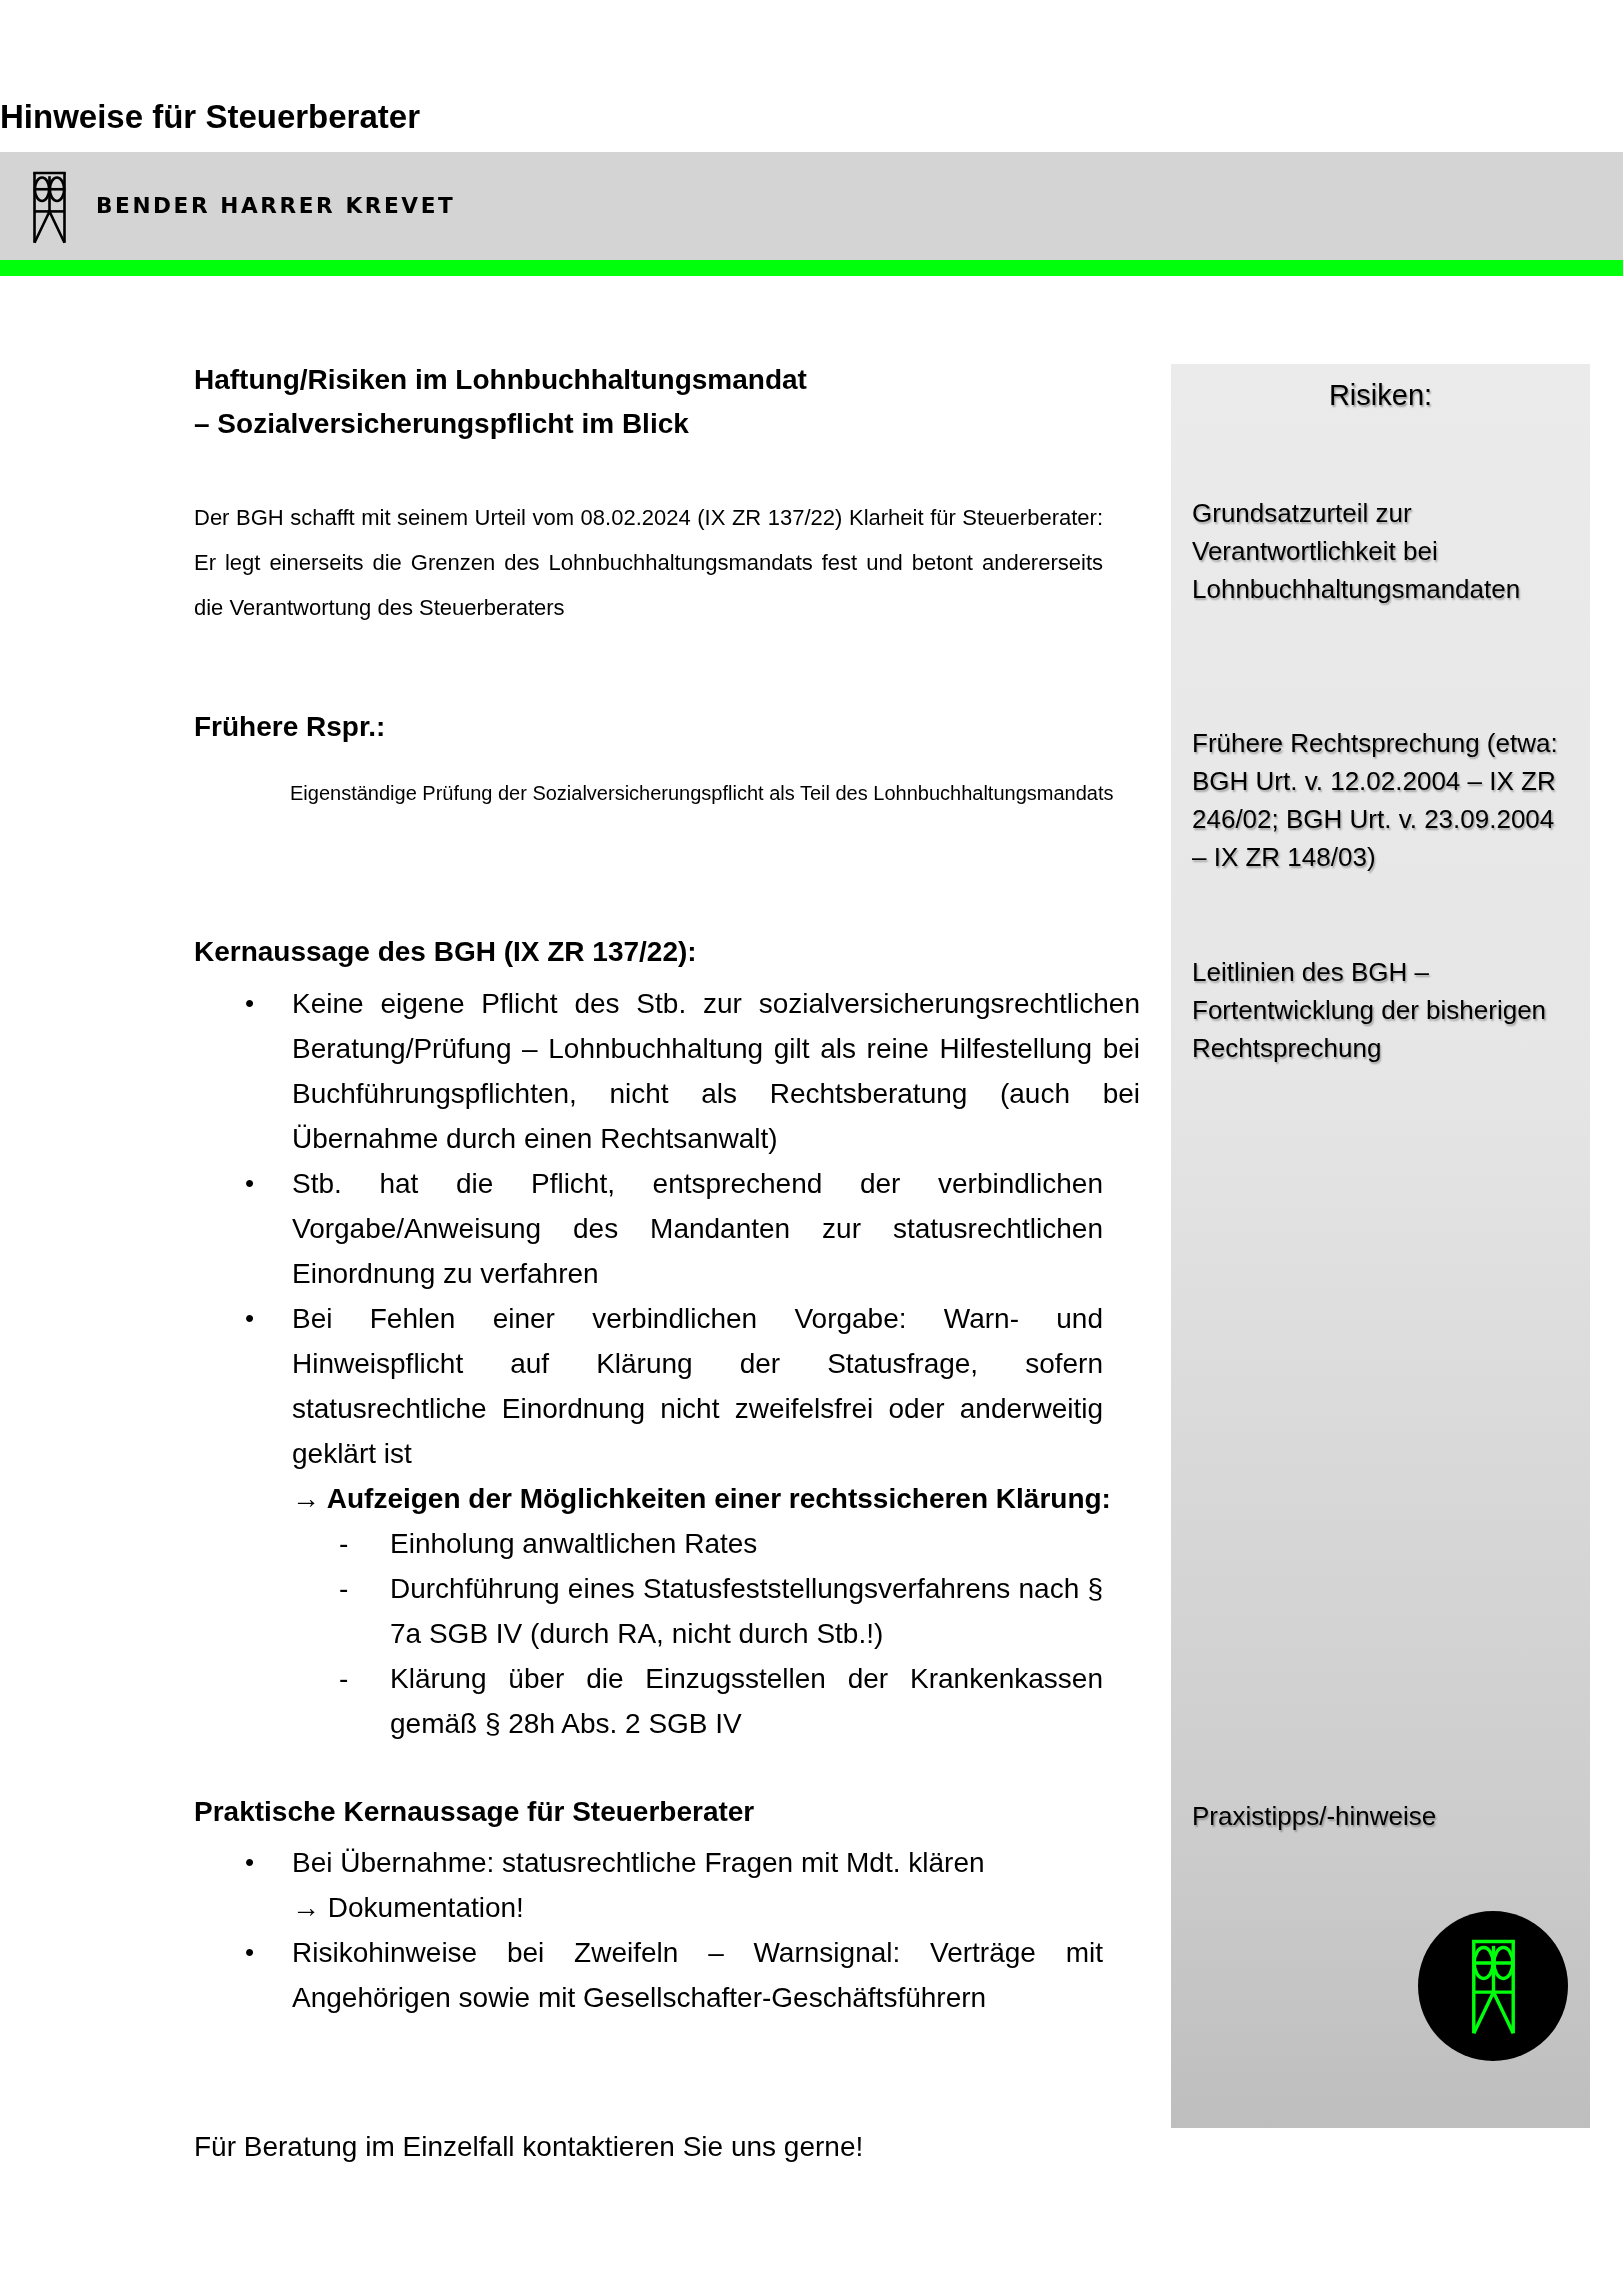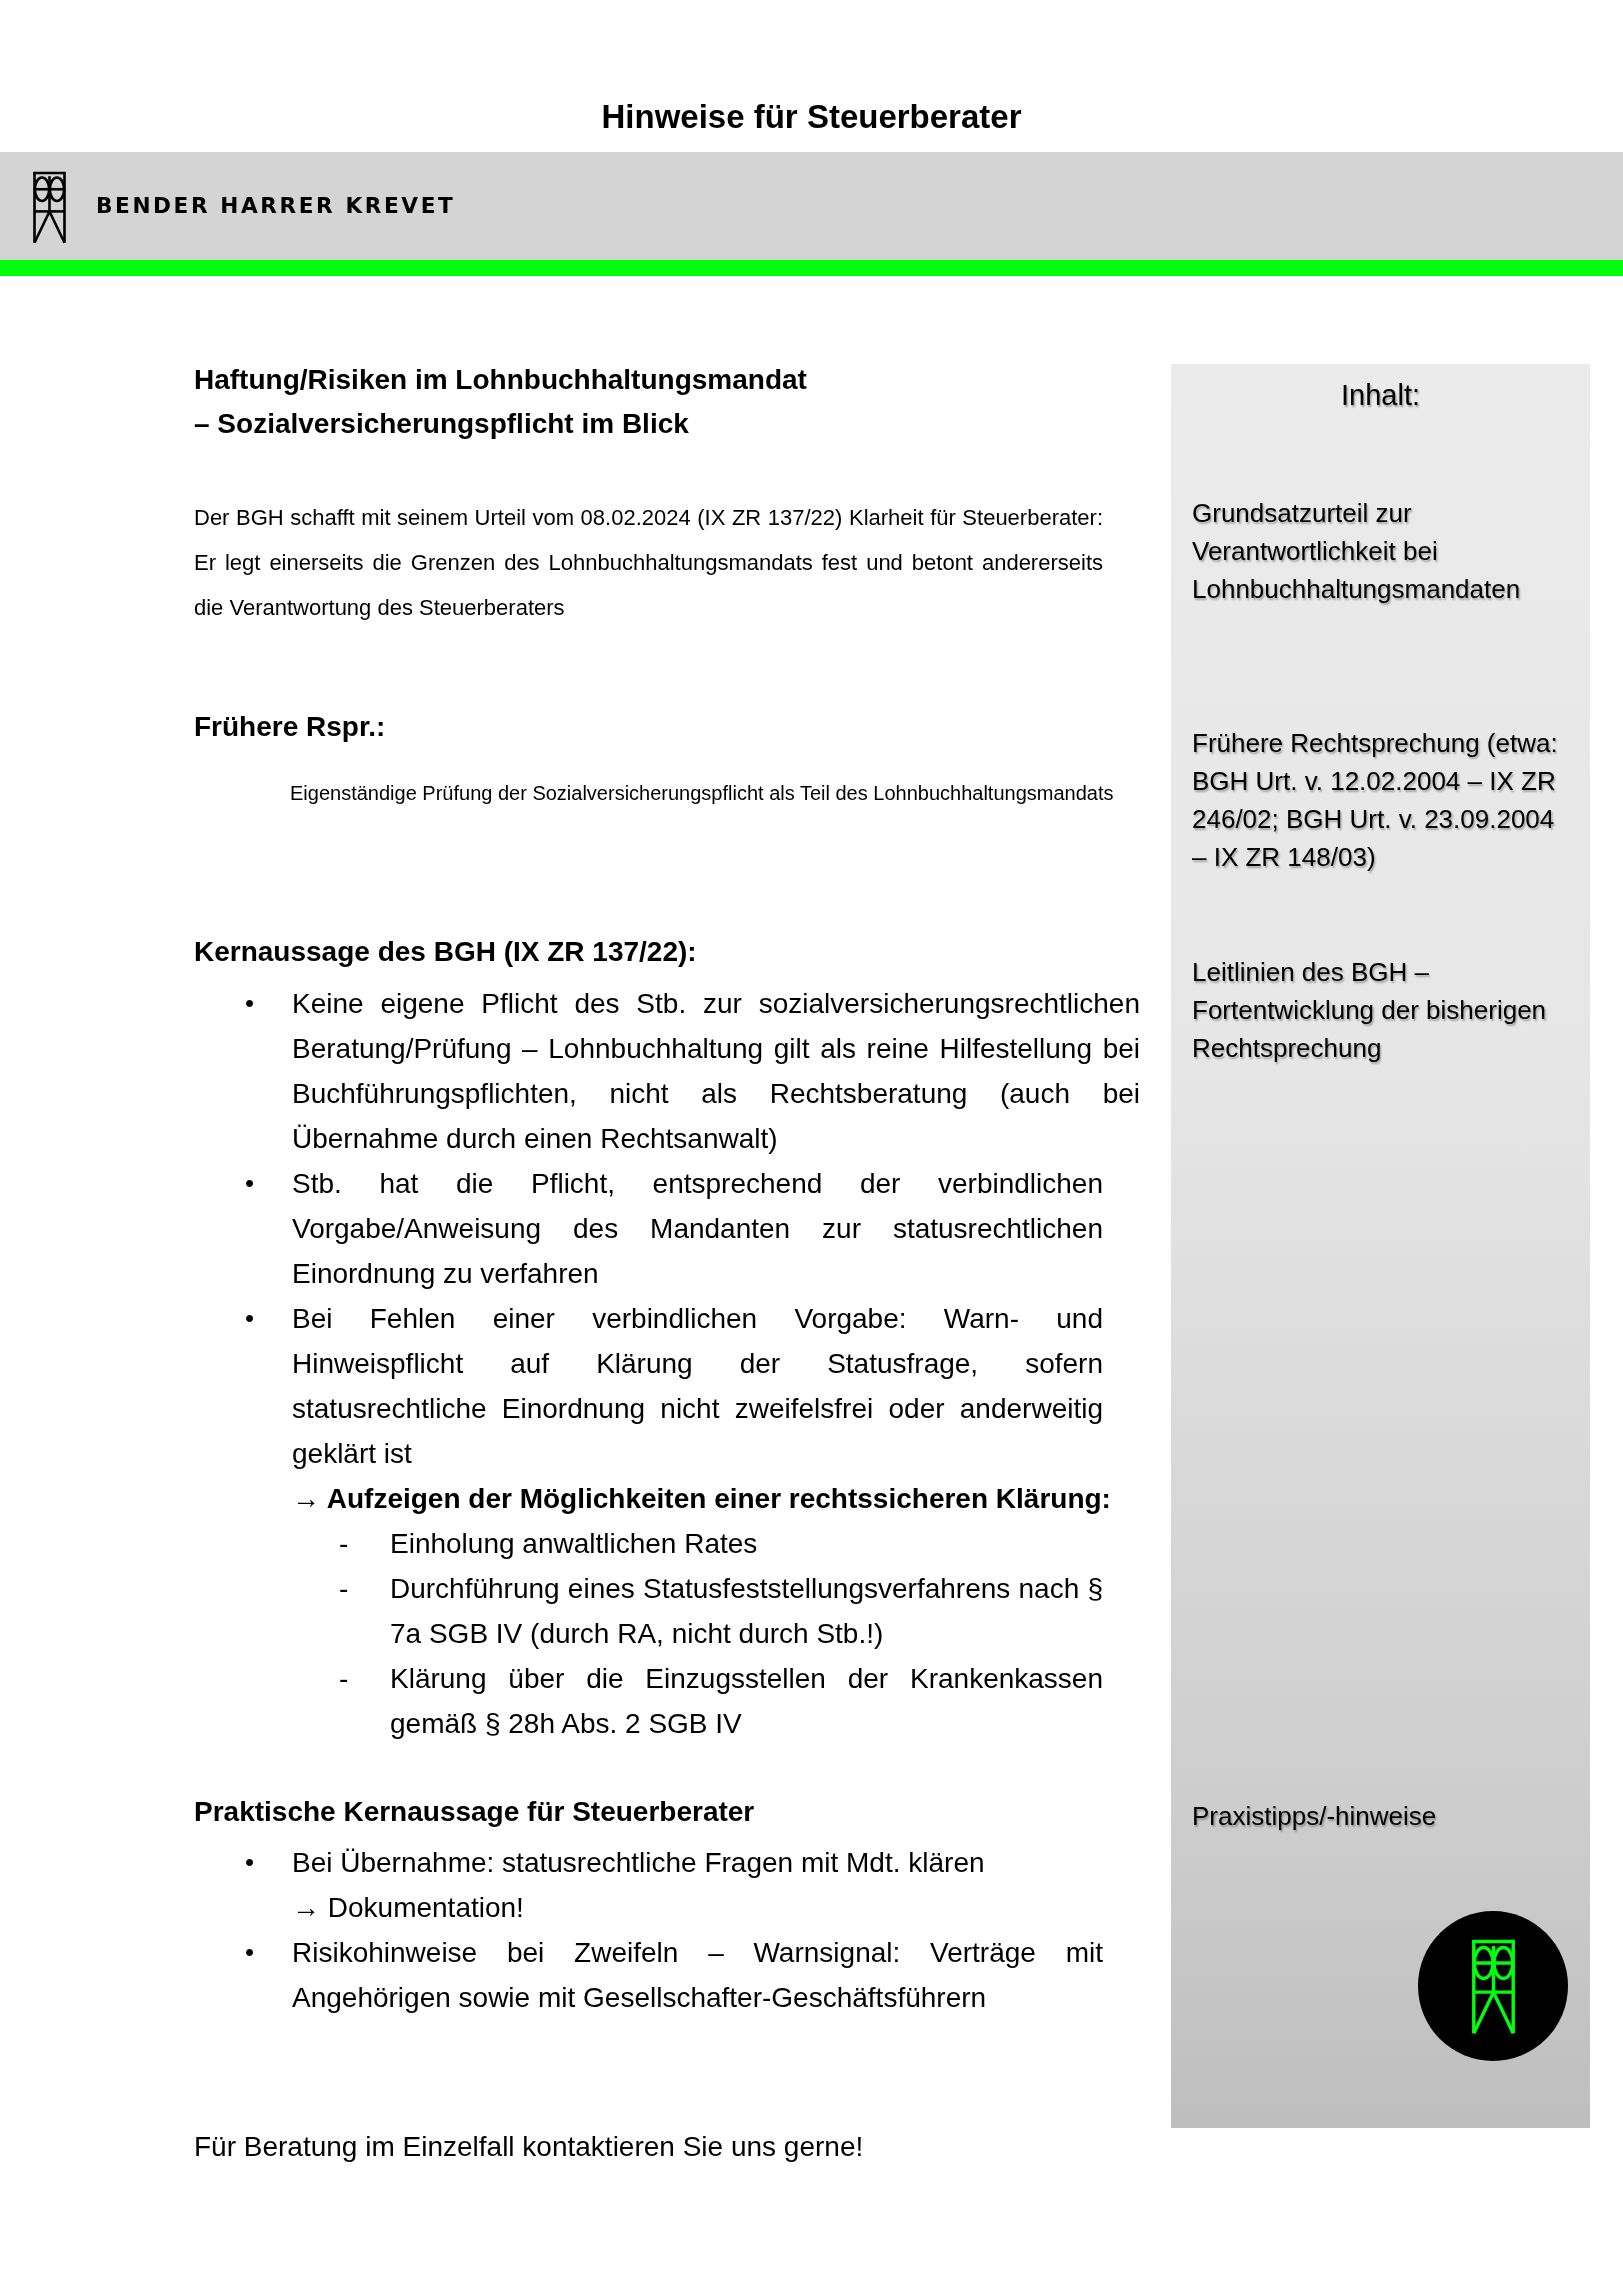--- a/index.html
+++ b/index.html
@@ -1,18 +1,18 @@
 <!DOCTYPE html>
 <html style="font-size:10.5px"><head>
 <meta charset="utf-8">
 <style>
   html, body { margin:0; padding:0; }
   body { width:1623px; height:2295px; background:#ffffff; position:relative; overflow:hidden;
          font-family:"Liberation Sans", sans-serif; color:#000; }
-  .doc-title { position:absolute; left:0; width:1623px; top:97px; text-align:center;
+  .doc-title { position:absolute; left:0; width:1623px; top:97px; text-align:left;
                font-weight:bold; font-size:33px; line-height:39px; }
   .brand-band { position:absolute; left:0; top:152px; width:1623px; height:108px; background:#d4d4d4; }
   .green-bar { position:absolute; left:0; top:260px; width:1623px; height:15.7px; background:#00ff0a; }
   .logo-mark { position:absolute; left:33px; top:171px; width:33px; height:73px; }
   .brand-name { position:absolute; left:96px; top:193px; font-family:"DejaVu Sans", sans-serif;
                 font-weight:bold; font-size:21.6px; letter-spacing:2.6px; line-height:26px; }
 
   .main { position:absolute; left:194px; width:909px; }
   .h-bold { font-weight:bold; font-size:28px; line-height:44px; }
   .body-text { font-size:22px; line-height:45px; text-align:justify; text-align-last:left; }
@@ -127,21 +127,21 @@
       <span>Dokumentation!</span>
     </li>
     <li>
       <span class="dot">•</span>
       <span>Risikohinweise bei Zweifeln – Warnsignal: Verträge mit Angehörigen sowie mit Gesellschafter-Geschäftsführern</span>
     </li>
   </ul>
 </div>
 
 <div class="sidebar">
-  <div class="side-title">Inhalt:</div>
+  <div class="side-title">Risiken:</div>
   <div class="side-note" style="top:130px;">Grundsatzurteil zur Verantwortlichkeit bei Lohnbuchhaltungsmandaten</div>
   <div class="side-note" style="top:360px; width:379px;">Frühere Rechtsprechung (etwa: BGH Urt. v. 12.02.2004 – IX ZR 246/02; BGH Urt. v. 23.09.2004 – IX ZR 148/03)</div>
   <div class="side-note" style="top:589px;">Leitlinien des BGH – Fortentwicklung der bisherigen Rechtsprechung</div>
   <div class="side-note" style="top:1433px;">Praxistipps/-hinweise</div>
 </div>
 
 <div class="badge">
   <svg width="79" height="96" viewBox="0 0 50 112">
     <g fill="none" stroke="#00ff0a" stroke-width="4">
       <line x1="0" y1="3" x2="50" y2="3"></line>

